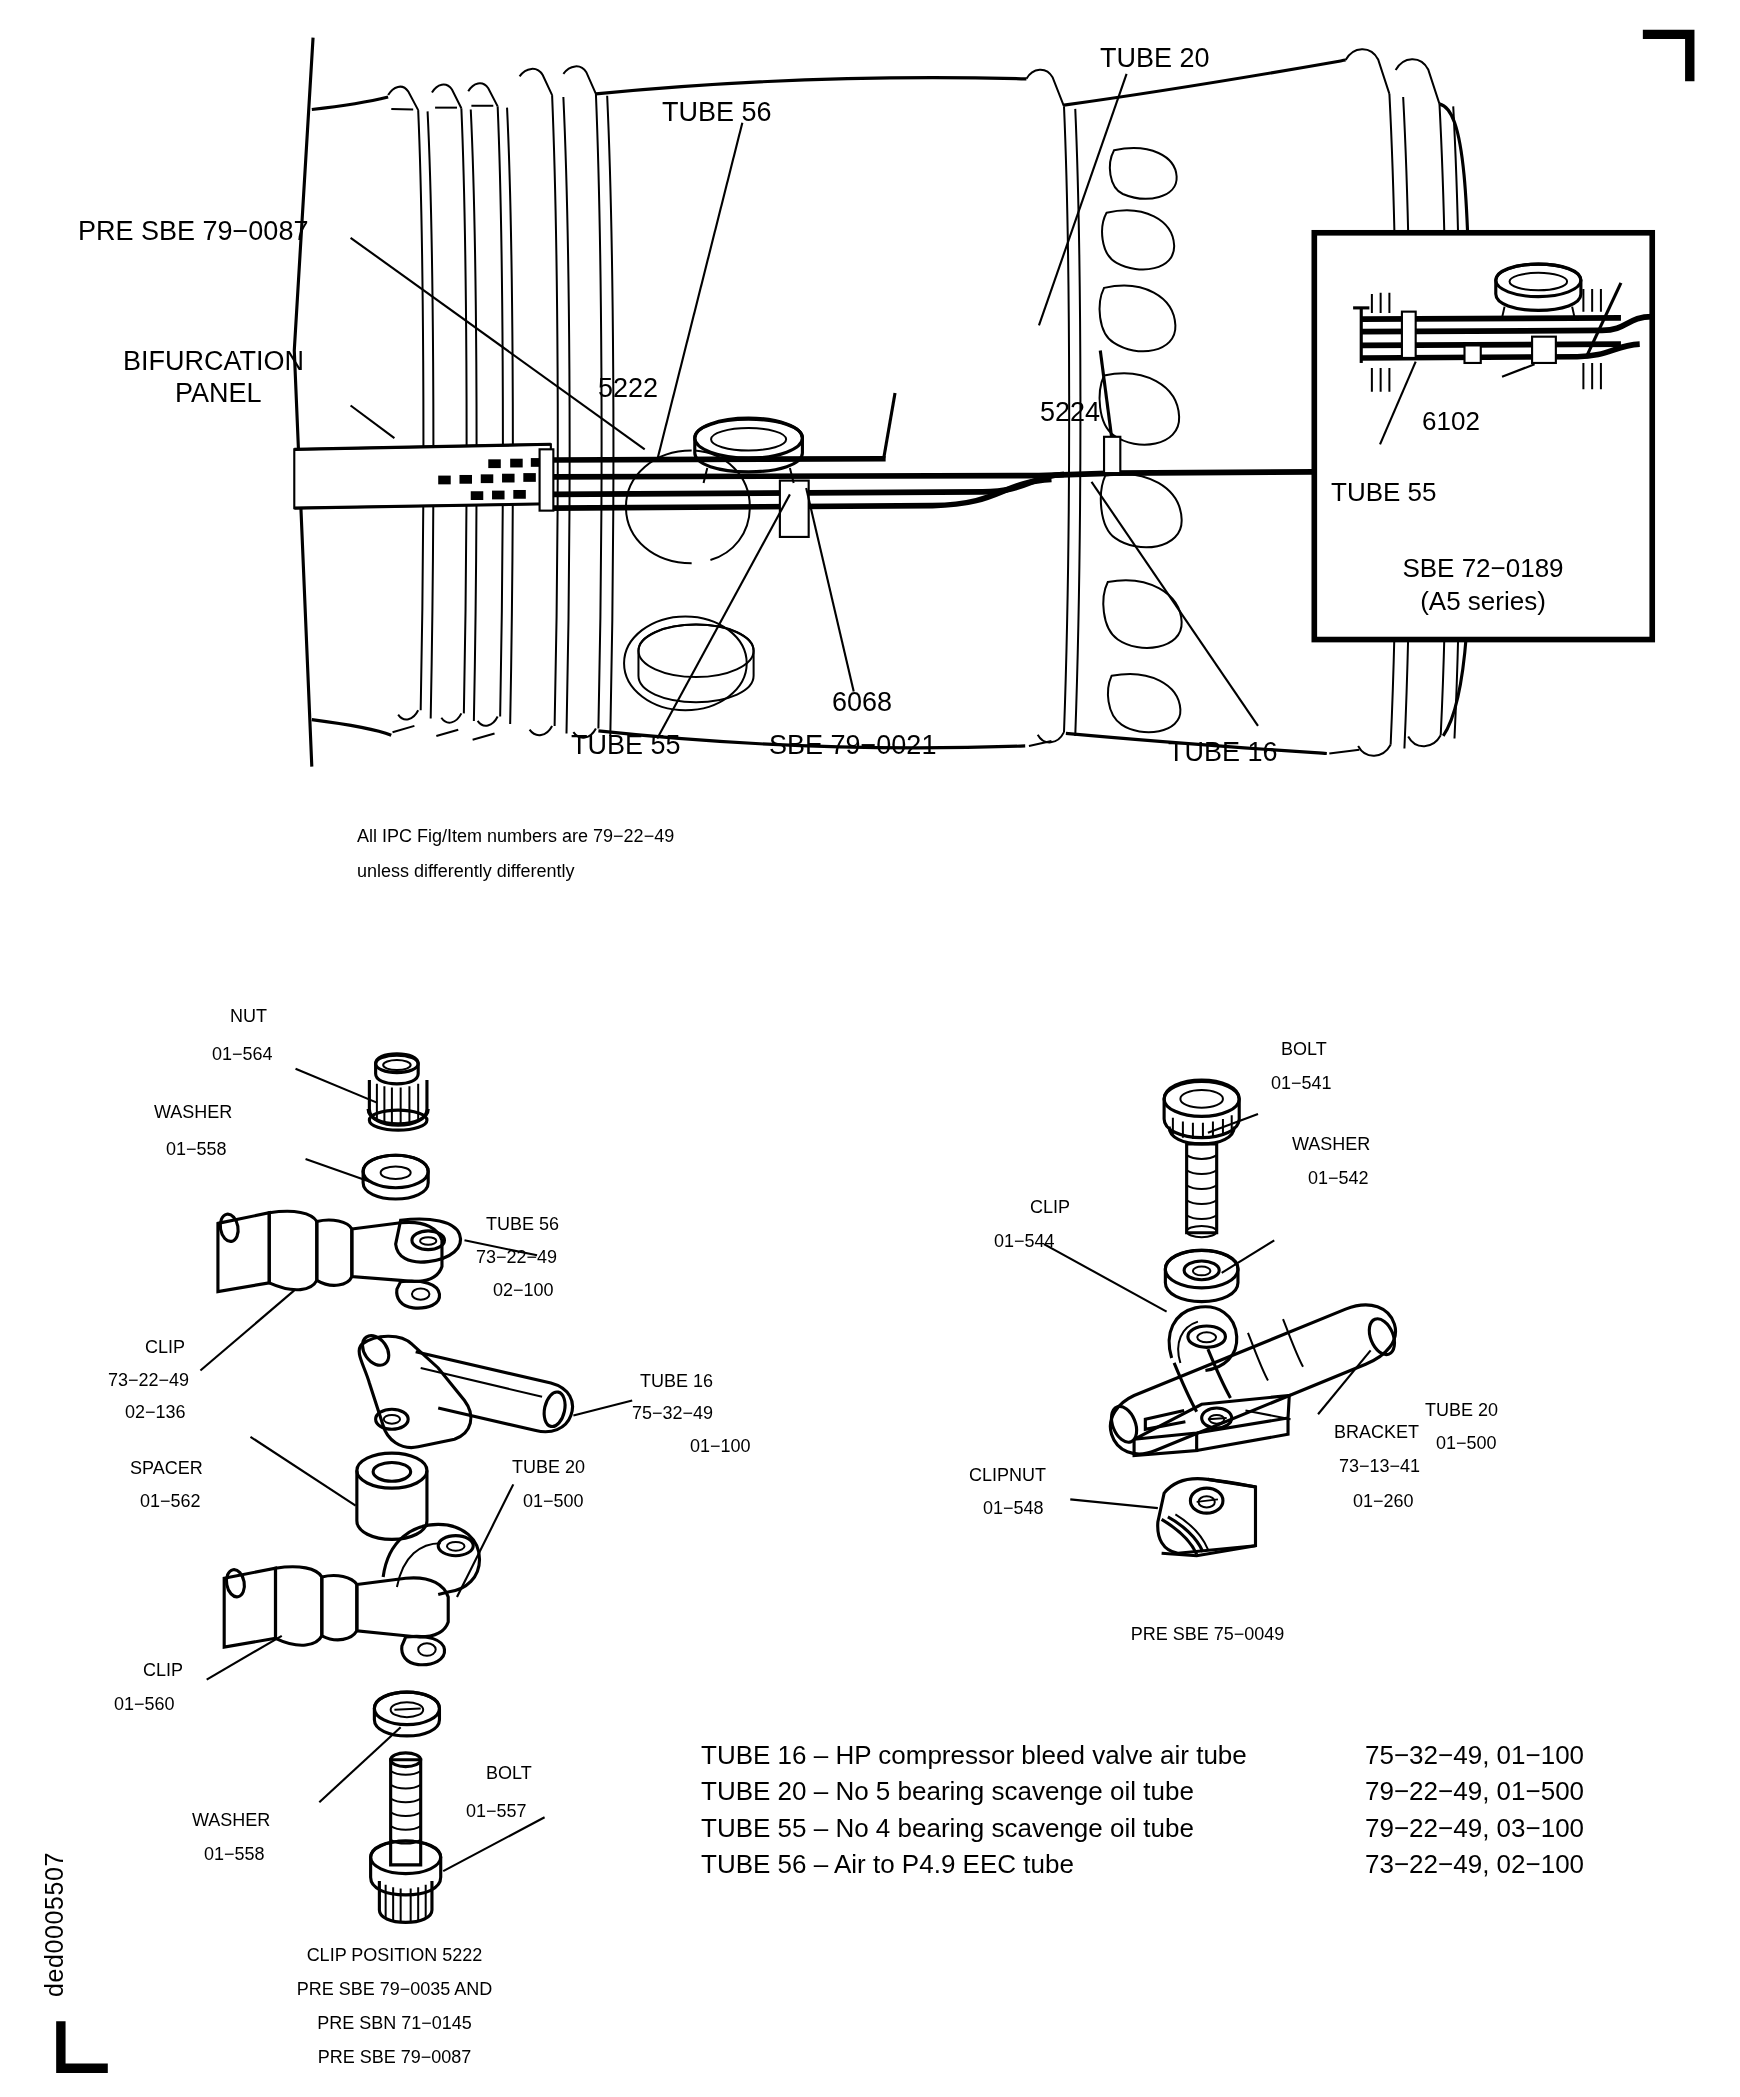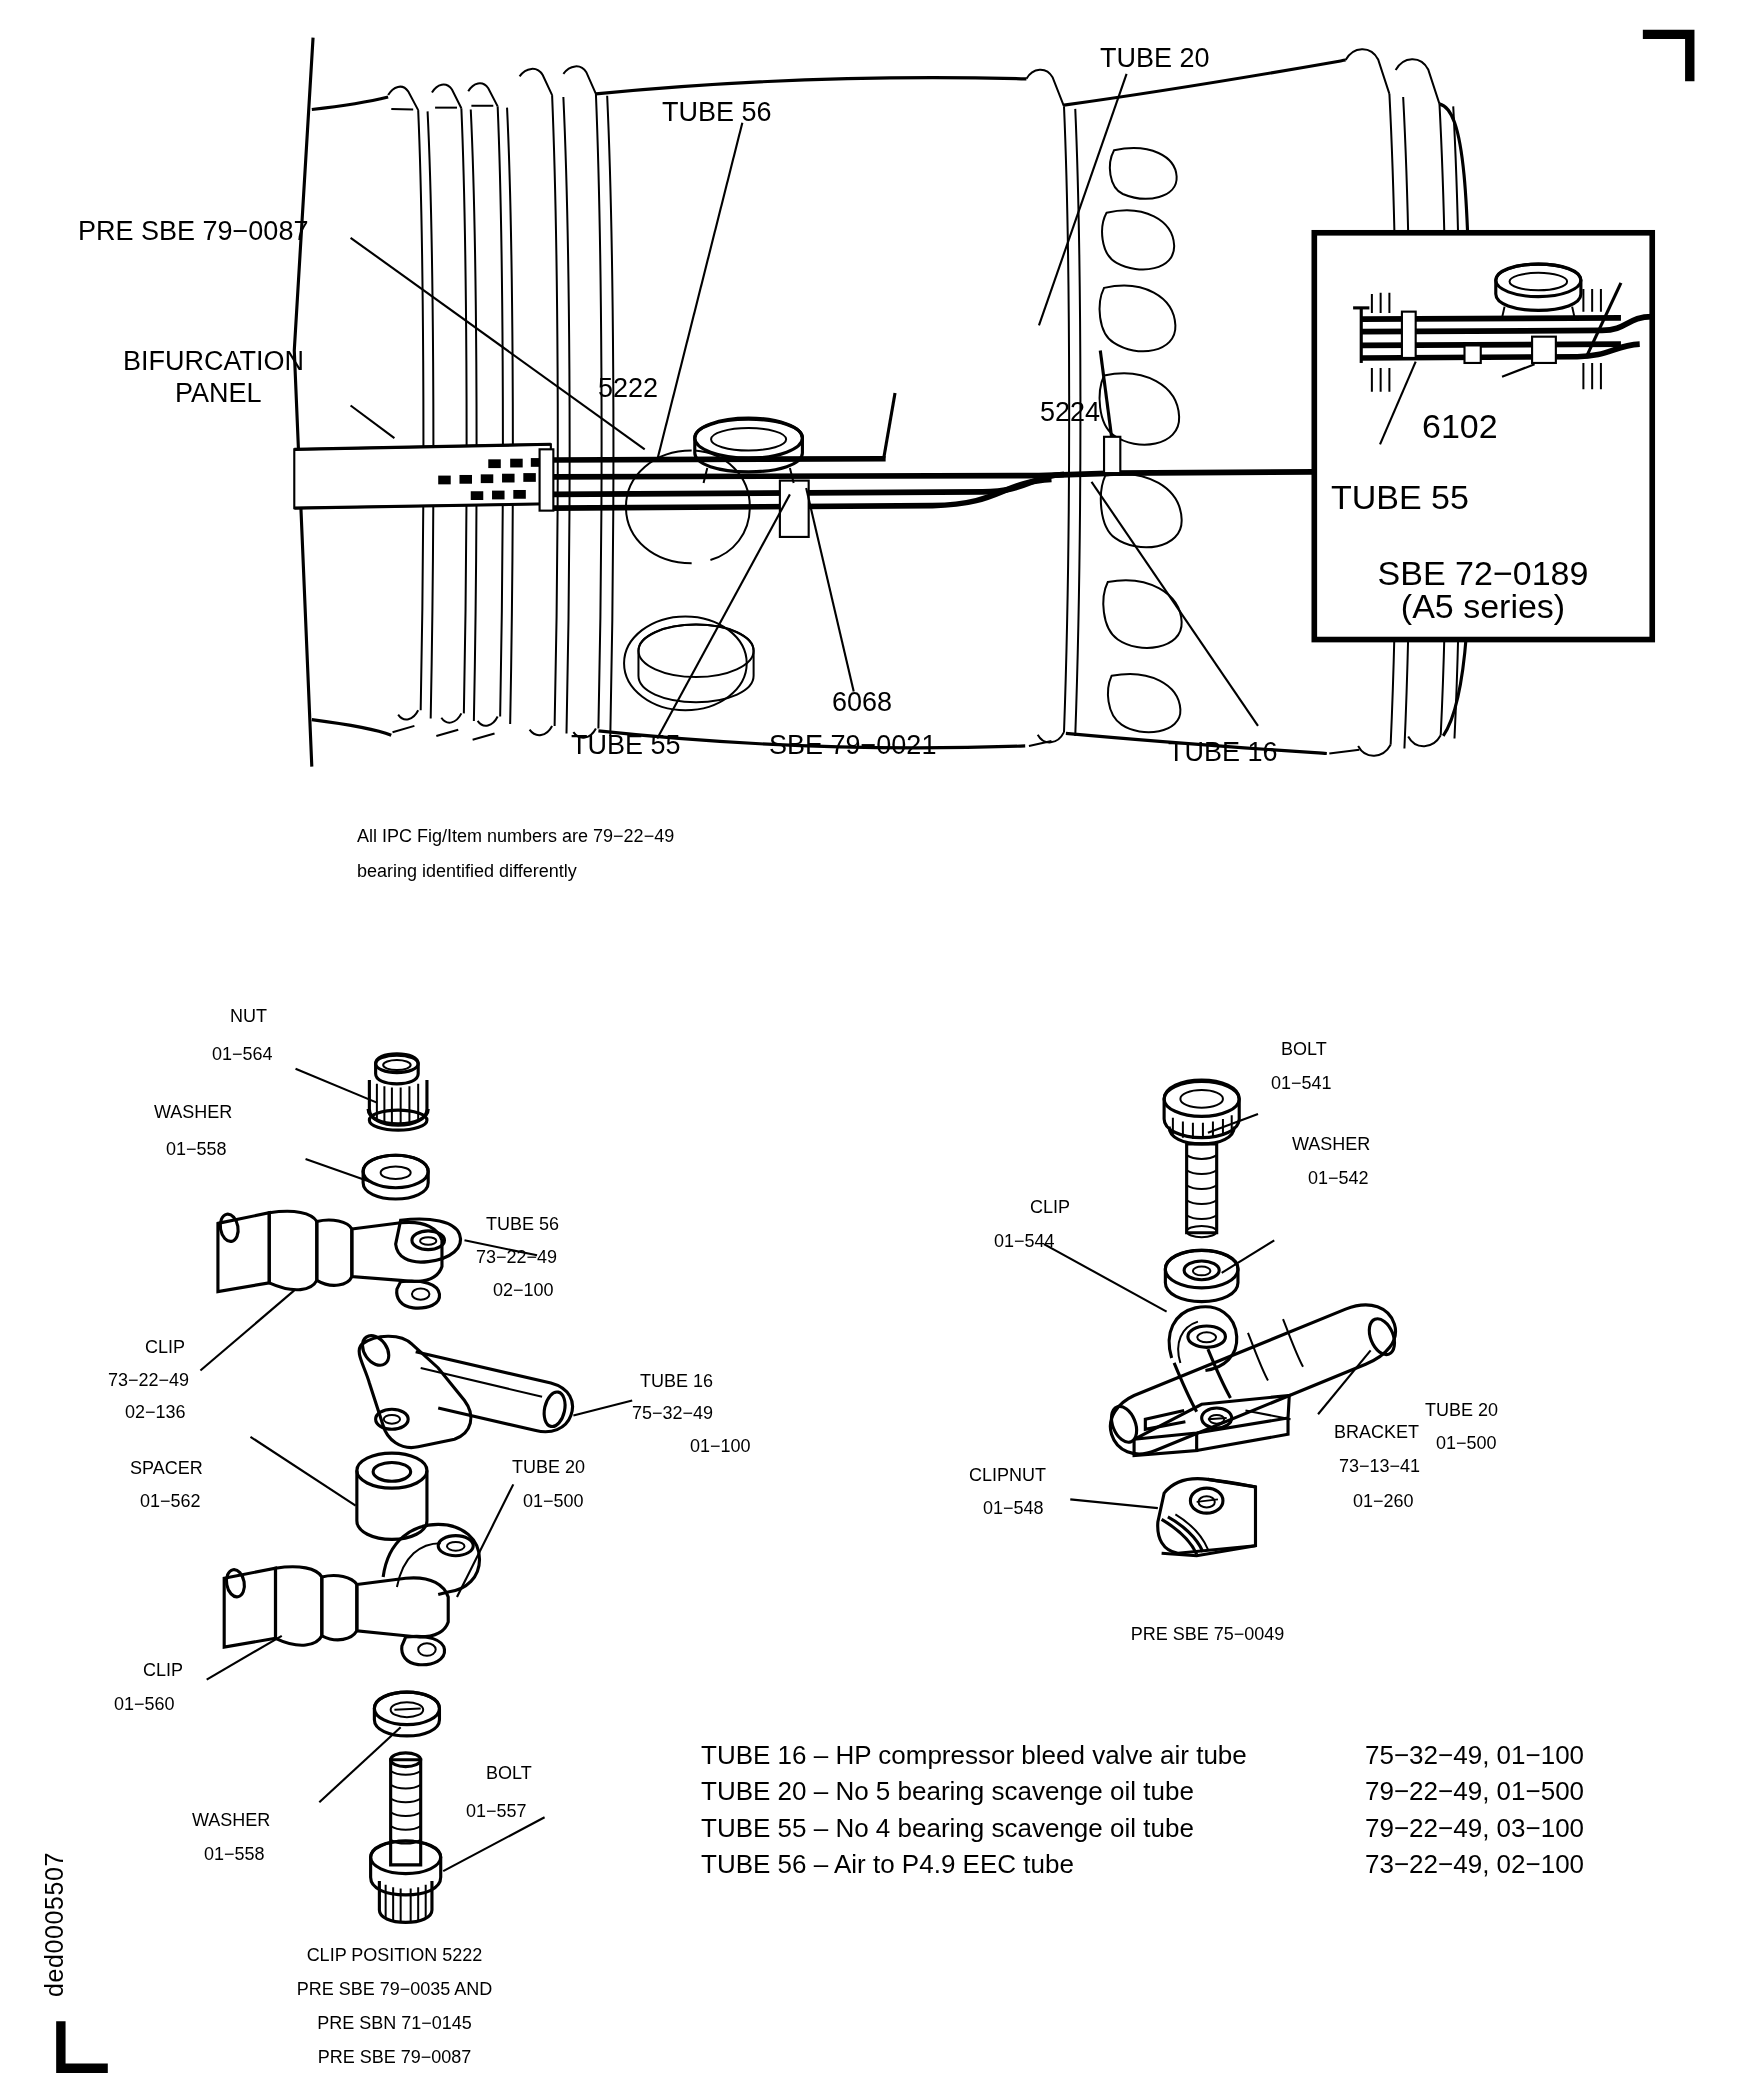--- a/index.html
+++ b/index.html
@@ -18,21 +18,21 @@
     color:#000;
     white-space:pre;
     line-height:1.18;
     letter-spacing:0px;
   }
   
   .t-cap{font-size:27px;}        
   .t-note{font-size:18px;}       
   .t-part{font-size:18px;}       
   .t-legend{font-size:26px;}     
-  .t-inset{font-size:34px;}
+  .t-inset{font-size:26px;}
   .ctr{text-align:center;}
 
   svg{position:absolute;left:0;top:0;}
   .lead{stroke:#000;stroke-width:3.4;fill:none;}
   .thin{stroke:#000;stroke-width:3.2;fill:none;}
   .med{stroke:#000;stroke-width:5;fill:none;}
   .thick{stroke:#000;stroke-width:9;fill:none;}
   .vthick{stroke:#000;stroke-width:15;fill:none;}
   .wfill{fill:#fff;stroke:#000;stroke-width:3.4;}
   .kfill{fill:#000;stroke:none;}
@@ -427,21 +427,21 @@
   <div class="lbl t-cap" style="left:832px; top:687px;">6068</div>
   <div class="lbl t-cap" style="left:769px; top:730px;">SBE 79−0021</div>
   <div class="lbl t-cap" style="left:1168px; top:737px;">TUBE 16</div>
 
   <div class="lbl t-inset" style="left:1422px; top:406px;">6102</div>
   <div class="lbl t-inset" style="left:1331px; top:477px;">TUBE 55</div>
   <div class="lbl t-inset ctr" style="left:1314px; top:553px; width:338px;">SBE 72−0189</div>
   <div class="lbl t-inset ctr" style="left:1314px; top:586px; width:338px;">(A5 series)</div>
 
   <div class="lbl t-note" style="left:357px; top:826px;">All IPC Fig/Item numbers are 79−22−49</div>
-  <div class="lbl t-note" style="left:357px; top:861px;">bearing identified differently</div>
+  <div class="lbl t-note" style="left:357px; top:861px;">unless differently differently</div>
 
   <div class="lbl t-part" style="left:230px; top:1006px;">NUT</div>
   <div class="lbl t-part" style="left:212px; top:1044px;">01−564</div>
 
   <div class="lbl t-part" style="left:154px; top:1102px;">WASHER</div>
   <div class="lbl t-part" style="left:166px; top:1139px;">01−558</div>
 
   <div class="lbl t-part" style="left:486px; top:1214px;">TUBE 56</div>
   <div class="lbl t-part" style="left:476px; top:1247px;">73−22−49</div>
   <div class="lbl t-part" style="left:493px; top:1280px;">02−100</div>

